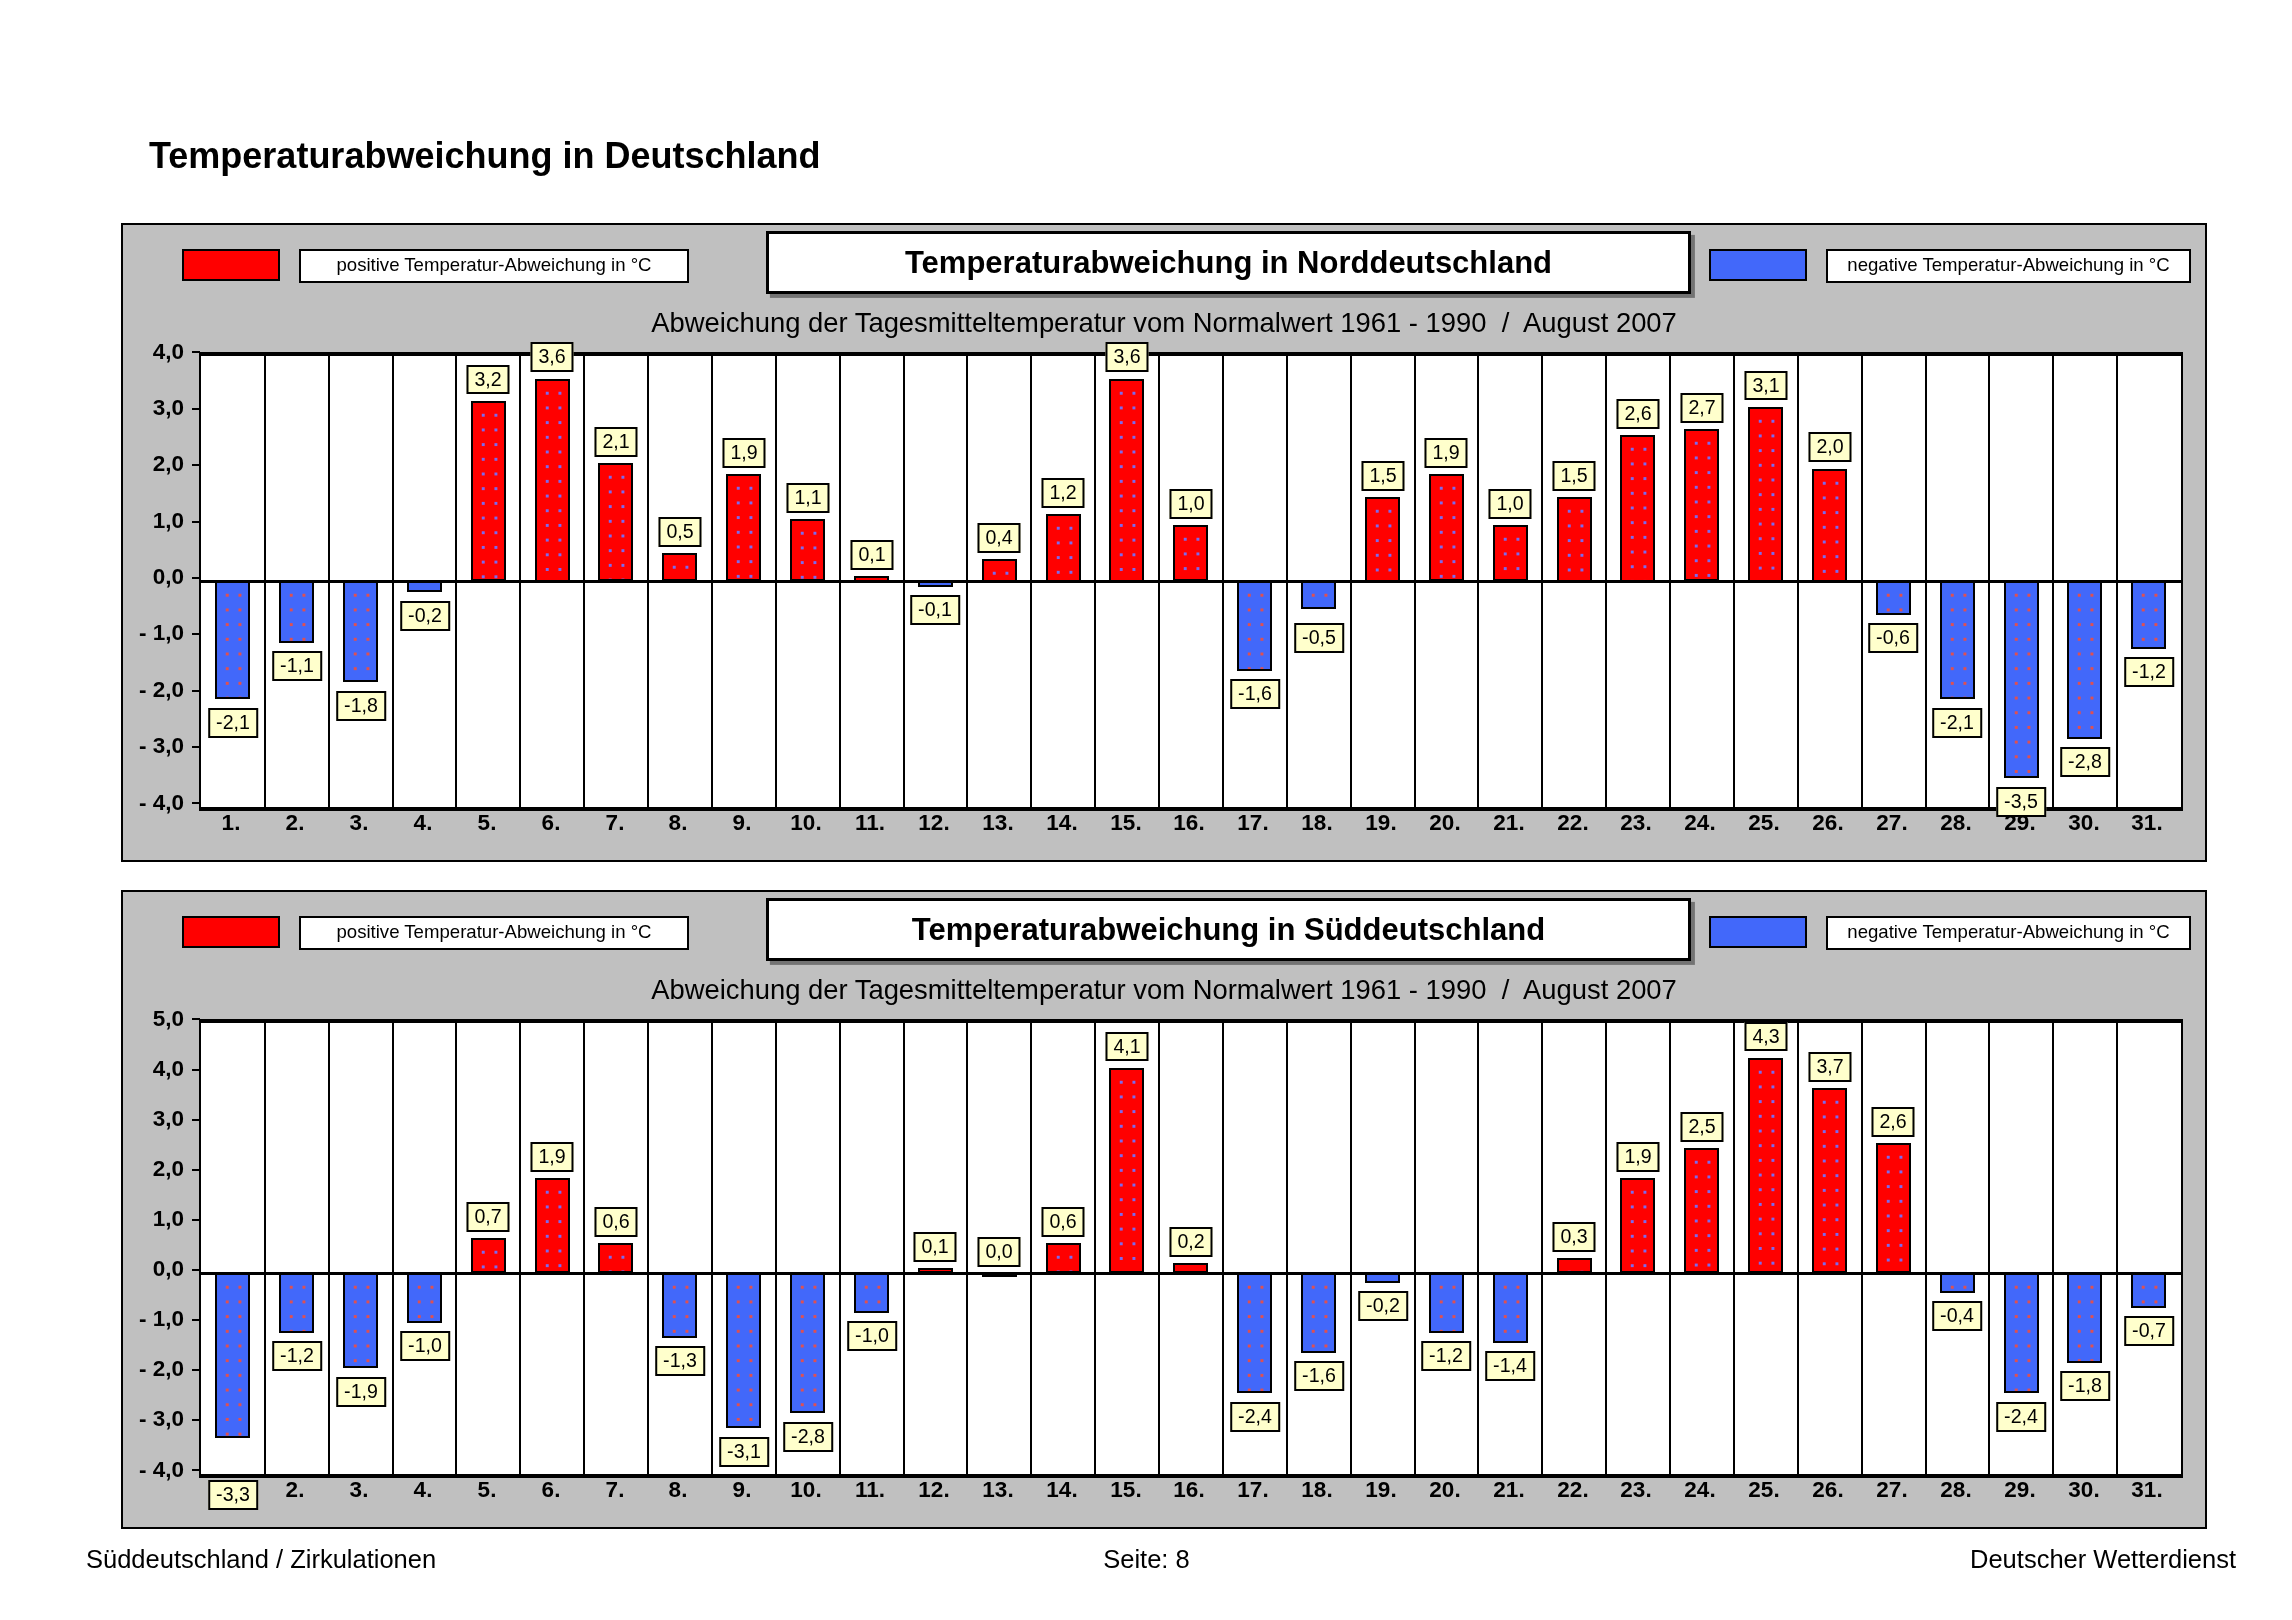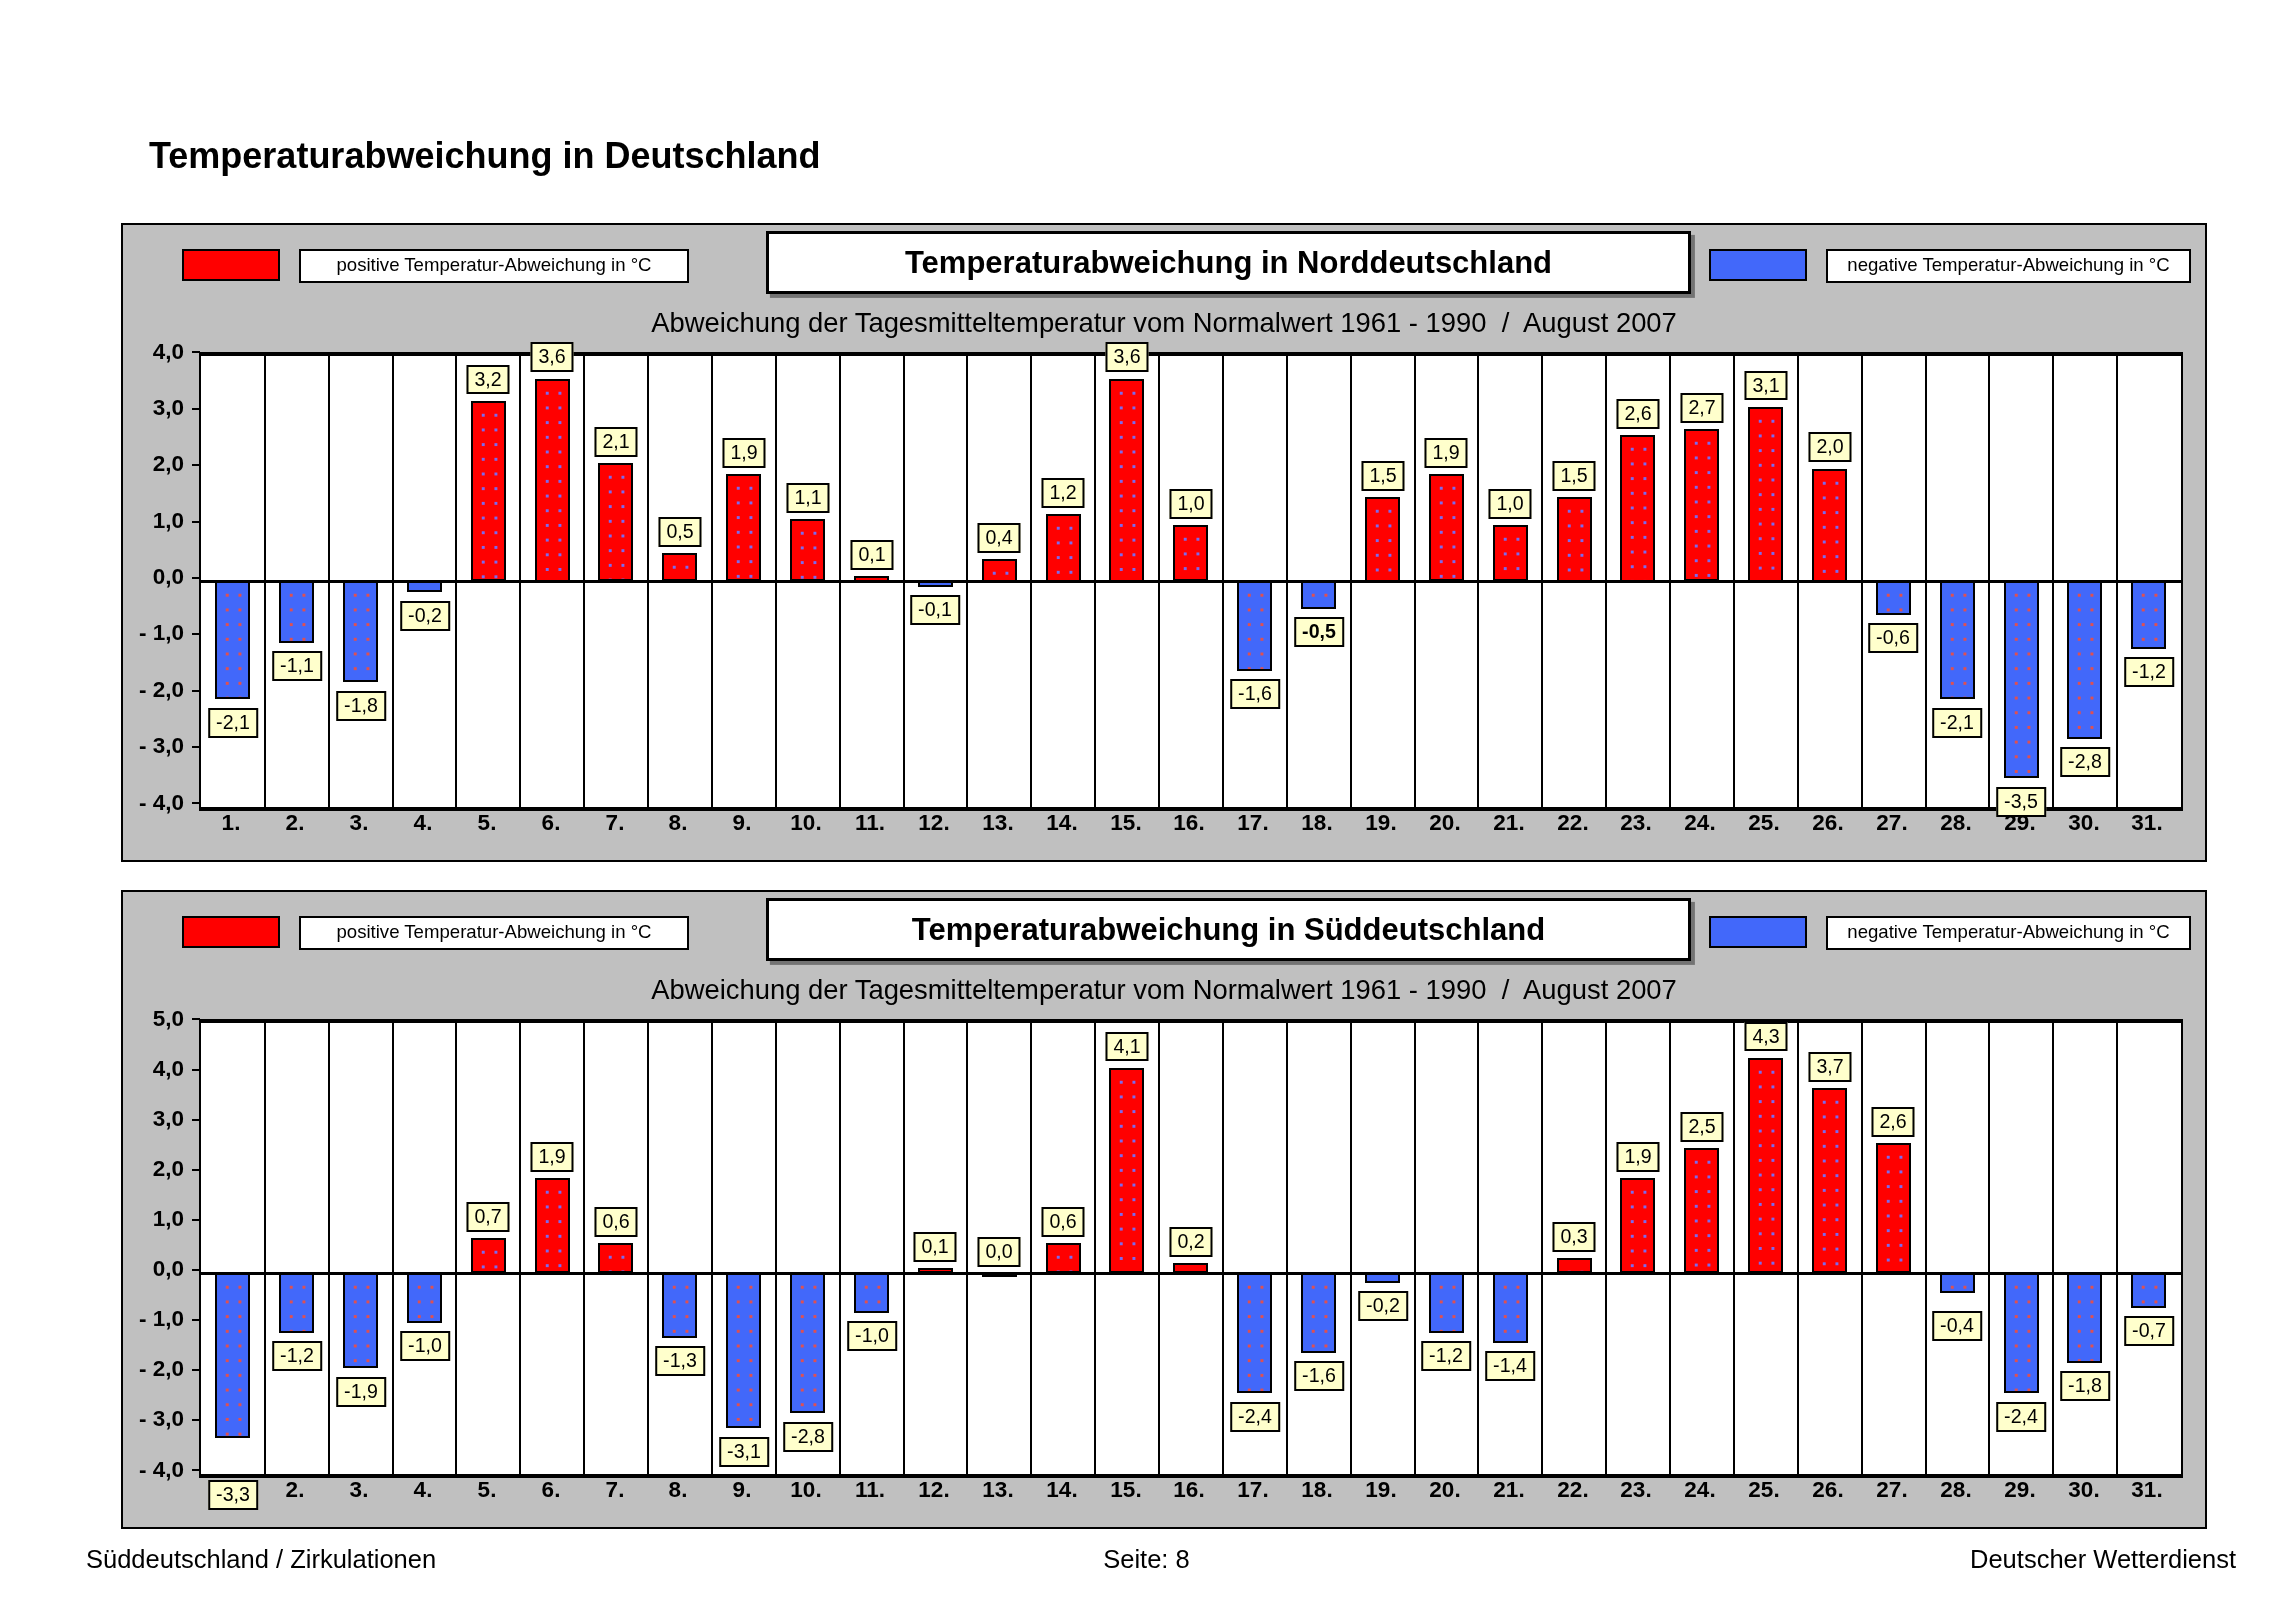--- a/index.html
+++ b/index.html
@@ -130,21 +130,21 @@
           <div class="value-label" style="left: 798px; top: 167px;">0,4</div>
           <div class="bar pos" style="left: 845px; width: 35px; top: 158px; height: 68px;"></div>
           <div class="value-label" style="left: 862px; top: 122px;">1,2</div>
           <div class="bar pos" style="left: 908px; width: 35px; top: 22.5px; height: 203px;"></div>
           <div class="value-label" style="left: 926px; top: -13.7px;">3,6</div>
           <div class="bar pos" style="left: 972px; width: 35px; top: 169px; height: 56px;"></div>
           <div class="value-label" style="left: 990px; top: 133px;">1,0</div>
           <div class="bar neg" style="left: 1036px; width: 35px; top: 225px; height: 90px;"></div>
           <div class="value-label" style="left: 1054px; top: 323px;">-1,6</div>
           <div class="bar neg" style="left: 1100px; width: 35px; top: 225px; height: 28px;"></div>
-          <div class="value-label" style="left: 1118px; top: 261px; font-weight: bold;">-0,5</div>
+          <div class="value-label" style="left: 1118px; top: 267px;">-0,5</div>
           <div class="bar pos" style="left: 1164px; width: 35px; top: 141px; height: 85px;"></div>
           <div class="value-label" style="left: 1182px; top: 105px;">1,5</div>
           <div class="bar pos" style="left: 1228px; width: 35px; top: 118px; height: 107px;"></div>
           <div class="value-label" style="left: 1245px; top: 82px;">1,9</div>
           <div class="bar pos" style="left: 1292px; width: 35px; top: 169px; height: 56px;"></div>
           <div class="value-label" style="left: 1309px; top: 133px;">1,0</div>
           <div class="bar pos" style="left: 1356px; width: 35px; top: 141px; height: 85px;"></div>
           <div class="value-label" style="left: 1373px; top: 105px;">1,5</div>
           <div class="bar pos" style="left: 1419px; width: 35px; top: 79px; height: 147px;"></div>
           <div class="value-label" style="left: 1437px; top: 43px;">2,6</div>
@@ -307,21 +307,21 @@
           <div class="value-label" style="left: 1437px; top: 119px;">1,9</div>
           <div class="bar pos" style="left: 1483px; width: 35px; top: 125px; height: 125px;"></div>
           <div class="value-label" style="left: 1501px; top: 89px;">2,5</div>
           <div class="bar pos" style="left: 1547px; width: 35px; top: 35px; height: 215px;"></div>
           <div class="value-label" style="left: 1565px; top: -1.2px;">4,3</div>
           <div class="bar pos" style="left: 1611px; width: 35px; top: 65px; height: 185px;"></div>
           <div class="value-label" style="left: 1629px; top: 29px;">3,7</div>
           <div class="bar pos" style="left: 1675px; width: 35px; top: 120px; height: 130px;"></div>
           <div class="value-label" style="left: 1692px; top: 84px;">2,6</div>
           <div class="bar neg" style="left: 1739px; width: 35px; top: 250px; height: 20px;"></div>
-          <div class="value-label" style="left: 1756px; top: 288px; text-align: center;">-0,4</div>
+          <div class="value-label" style="left: 1756px; top: 278px; text-align: center;">-0,4</div>
           <div class="bar neg" style="left: 1803px; width: 35px; top: 250px; height: 120px;"></div>
           <div class="value-label" style="left: 1820px; top: 379px;">-2,4</div>
           <div class="bar neg" style="left: 1866px; width: 35px; top: 250px; height: 90px;"></div>
           <div class="value-label" style="left: 1884px; top: 348px;">-1,8</div>
           <div class="bar neg" style="left: 1930px; width: 35px; top: 250px; height: 35px;"></div>
           <div class="value-label" style="left: 1948px; top: 293px;">-0,7</div>
         </div>
         <div class="day-label" style="left: 108px; top: 585px;">1.</div>
         <div class="day-label" style="left: 172px; top: 585px;">2.</div>
         <div class="day-label" style="left: 236px; top: 585px;">3.</div>

